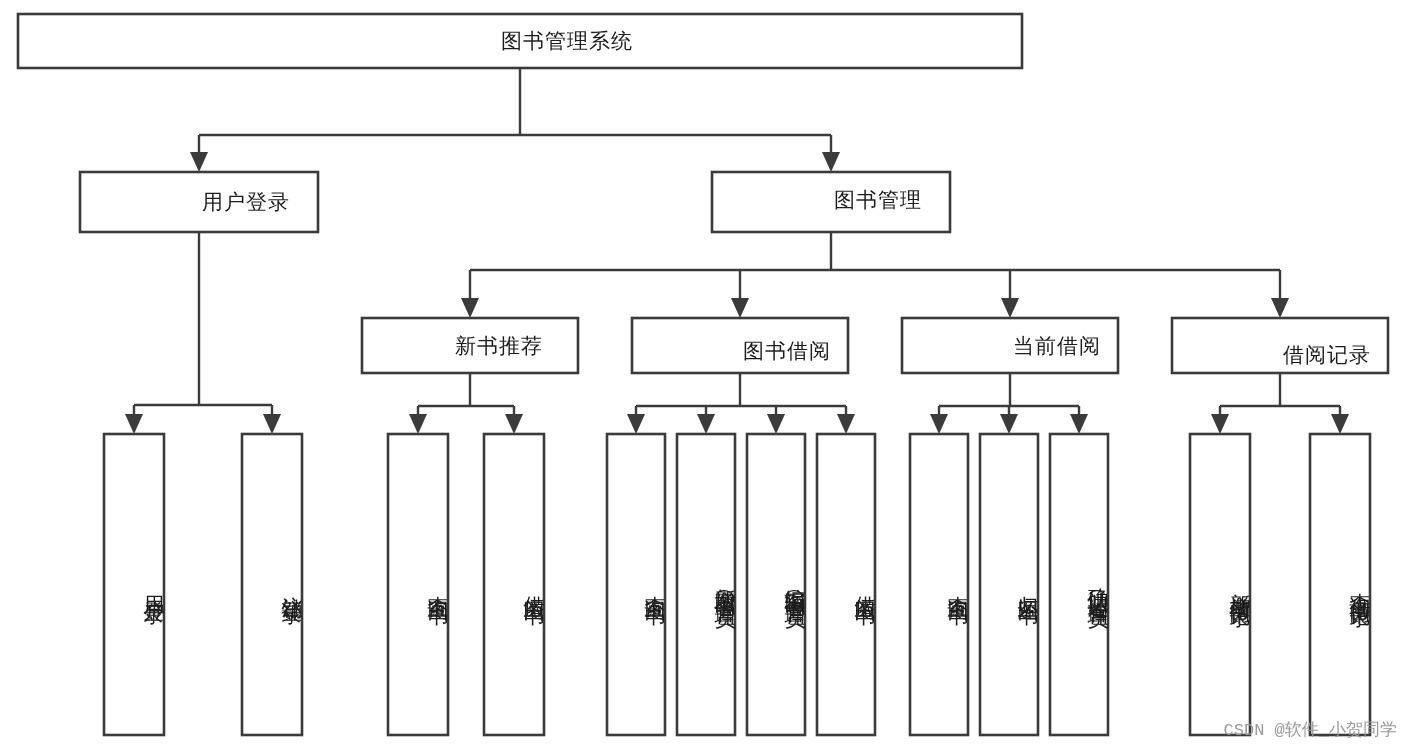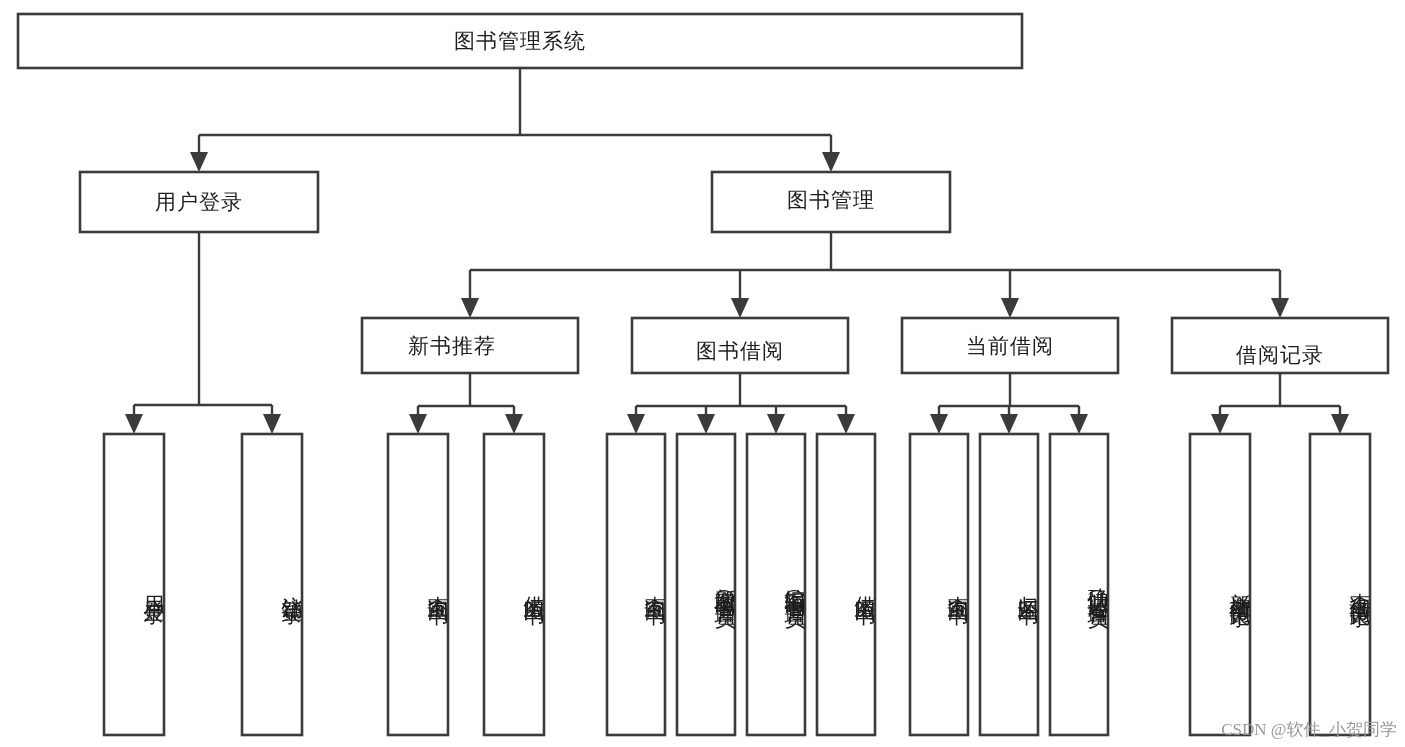--- a/index.html
+++ b/index.html
@@ -61,26 +61,27 @@
     position: absolute;
     display: flex;
     align-items: center;
     justify-content: center;
     font-family: "DejaVu Sans", "Liberation Sans", sans-serif;
     font-size: 21px;
     color: #1d1d1d;
     letter-spacing: 1px;
     white-space: nowrap;
     pointer-events: none;
+    margin-left: 47px;
   }
   #watermark {
     position: absolute;
     right: 8px;
     bottom: 6px;
-    font-family: Liberation Serif, serif;
+    font-family: Liberation Mono, monospace;
     font-size: 17px;
     color: #9a9a9a;
     white-space: nowrap;
     pointer-events: none;
   }
 </style>
 </head>
 <body>
 
 <div id="diagram-root">

